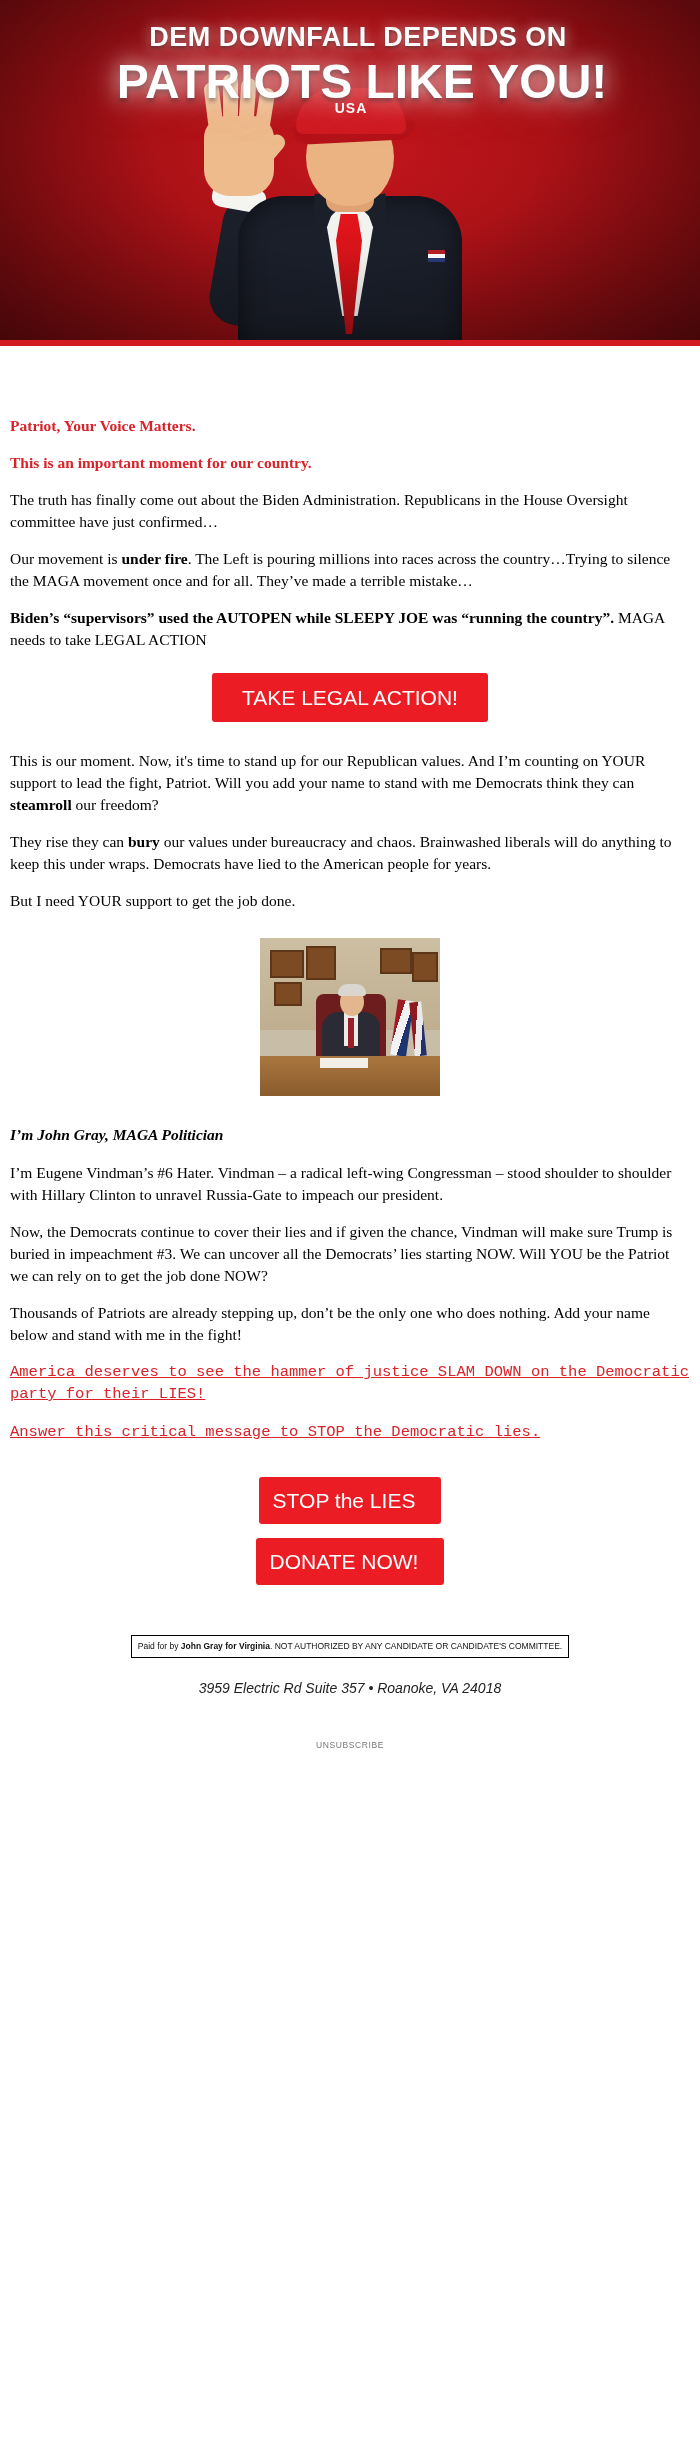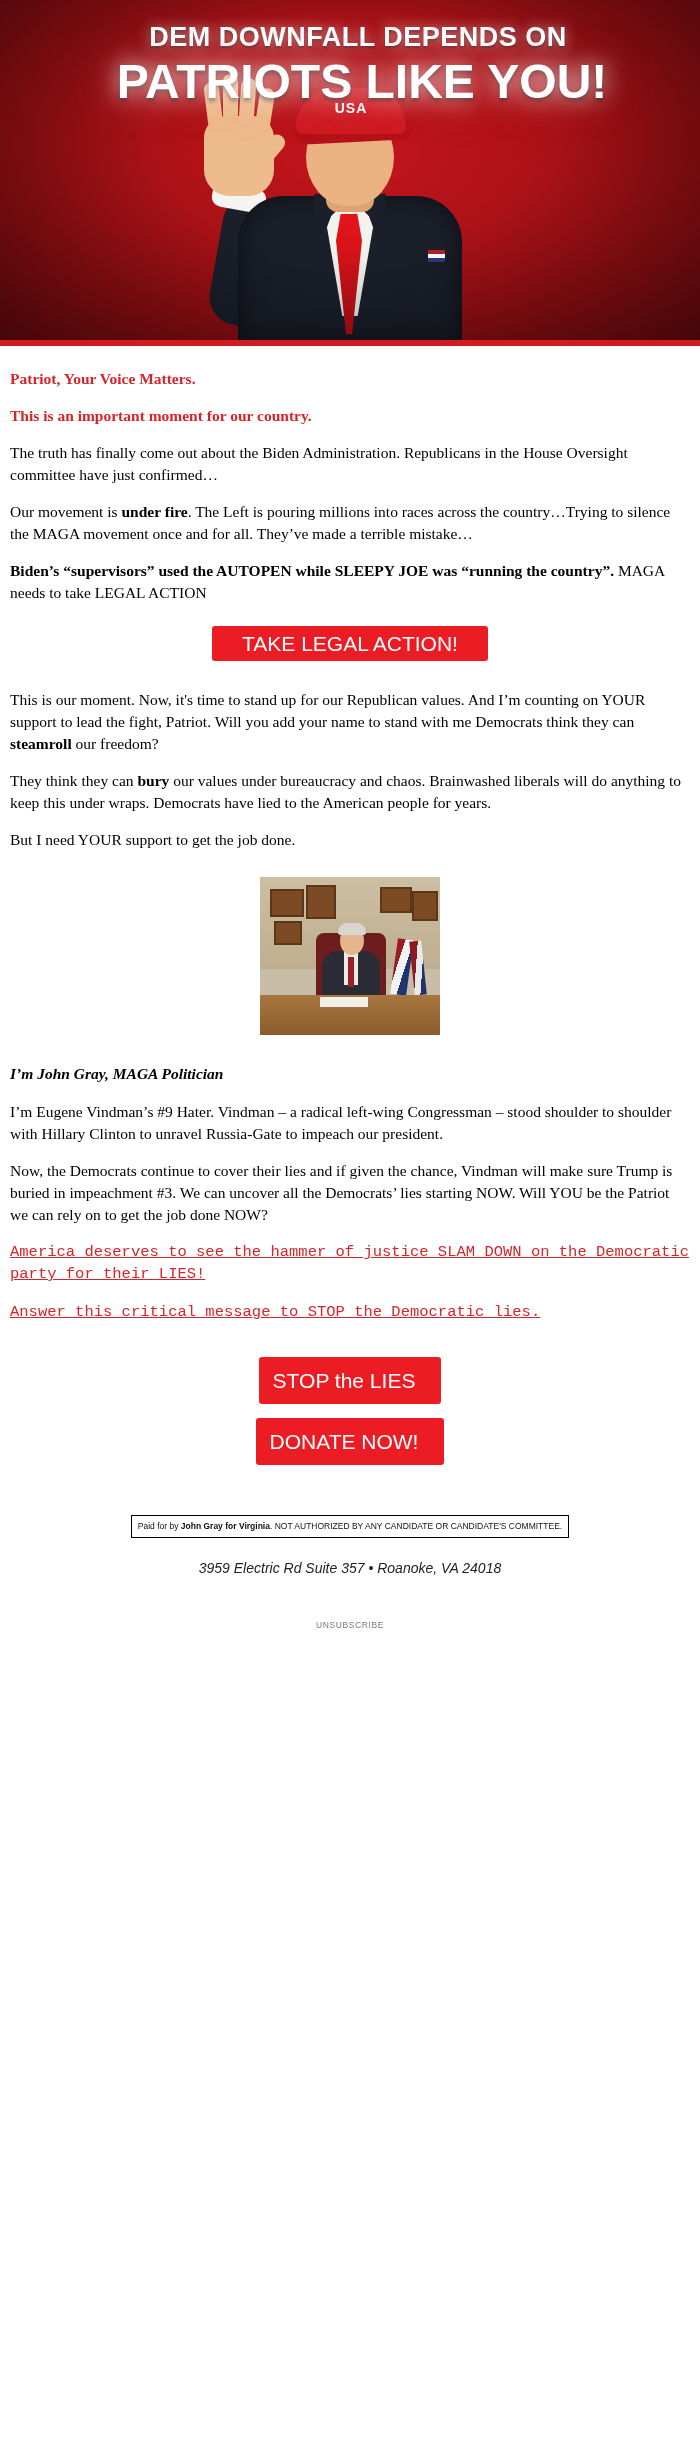--- a/index.html
+++ b/index.html
@@ -210,20 +210,21 @@
   .hero-vignette {
     position: absolute;
     left: 0; top: 0; width: 700px; height: 340px;
     background: radial-gradient(ellipse at 50% 40%, rgba(0,0,0,0) 40%, rgba(0,0,0,0.45) 100%);
     z-index: 4;
   }
 
   
   .content {
     padding: 22px 10px 0 10px;
+    margin-top: 47px;
   }
   p {
     font-size: 15.5px;
     line-height: 1.42;
     margin: 0 0 15px 0;
   }
   .red-bold {
     color: #d8232a;
     font-weight: bold;
   }
@@ -247,21 +248,21 @@
     font-family: Liberation Mono, monospace;
   }
 
   .cta-wrap { text-align: center; margin: 22px 0 28px 0; }
   .cta {
     display: inline-block;
     background: #ec1c24;
     color: #ffffff;
     font-family: "Liberation Sans", sans-serif;
     font-size: 21px;
-    padding: 7px 30px;
+    padding: 14px 30px;
     border: none;
     border-radius: 3px;
     cursor: pointer;
     line-height: 1;
     text-align: center;
   }
   .cta-sm {
     display: inline-block;
     background: #ec1c24;
     color: #ffffff;
@@ -431,21 +432,21 @@
 
     <div class="cta-wrap">
       <button class="cta">TAKE LEGAL ACTION!</button>
     </div>
 
     <p>
       <span>This is our moment. Now, it's time to stand up for our Republican values. And I’m counting on YOUR support to lead the fight, Patriot. Will you add your name to stand with me Democrats think they can </span><b>steamroll</b><span> our freedom?</span>
     </p>
 
     <p>
-      <span>They think they can </span><b>bury</b><span> our values under bureaucracy and chaos. Brainwashed liberals will do anything to keep this under wraps. Democrats have lied to the American people for years.</span>
+      <span>They rise they can </span><b>bury</b><span> our values under bureaucracy and chaos. Brainwashed liberals will do anything to keep this under wraps. Democrats have lied to the American people for years.</span>
     </p>
 
 
     <p>But I need YOUR support to get the job done.</p>
 
     <div class="photo-wrap">
       <div class="photo">
         <div class="ph-wall"></div>
         <div class="ph-frame pf1"></div>
         <div class="ph-frame pf2"></div>
@@ -460,22 +461,23 @@
         <div class="ph-tie"></div>
         <div class="ph-head"></div>
         <div class="ph-hair"></div>
         <div class="ph-desk"></div>
         <div class="ph-papers"></div>
       </div>
     </div>
 
     <p class="sig">I’m John Gray, MAGA Politician</p>
 
-    <p>I’m Eugene Vindman’s #9 Hater. Vindman – a radical left-wing Congressman – stood shoulder to shoulder with Hillary Clinton to unravel Russia-Gate to impeach our president.</p>
+    <p>I’m Eugene Vindman’s #6 Hater. Vindman – a radical left-wing Congressman – stood shoulder to shoulder with Hillary Clinton to unravel Russia-Gate to impeach our president.</p>
     <p>Now, the Democrats continue to cover their lies and if given the chance, Vindman will make sure Trump is buried in impeachment #3. We can uncover all the Democrats’ lies starting NOW. Will YOU be the Patriot we can rely on to get the job done NOW?</p>
+    <p>Thousands of Patriots are already stepping up, don’t be the only one who does nothing. Add your name below and stand with me in the fight!</p>
 
     <a class="link-red-plain" href="#">America deserves to see the hammer of justice SLAM DOWN on the Democratic party for their LIES!</a>
     <a class="link-red-plain" href="#">Answer this critical message to STOP the Democratic lies.</a>
 
     <div class="cta-stack">
       <button class="cta-sm">STOP the LIES</button>
       <br>
       <button class="cta-sm">DONATE NOW!</button>
     </div>
 

